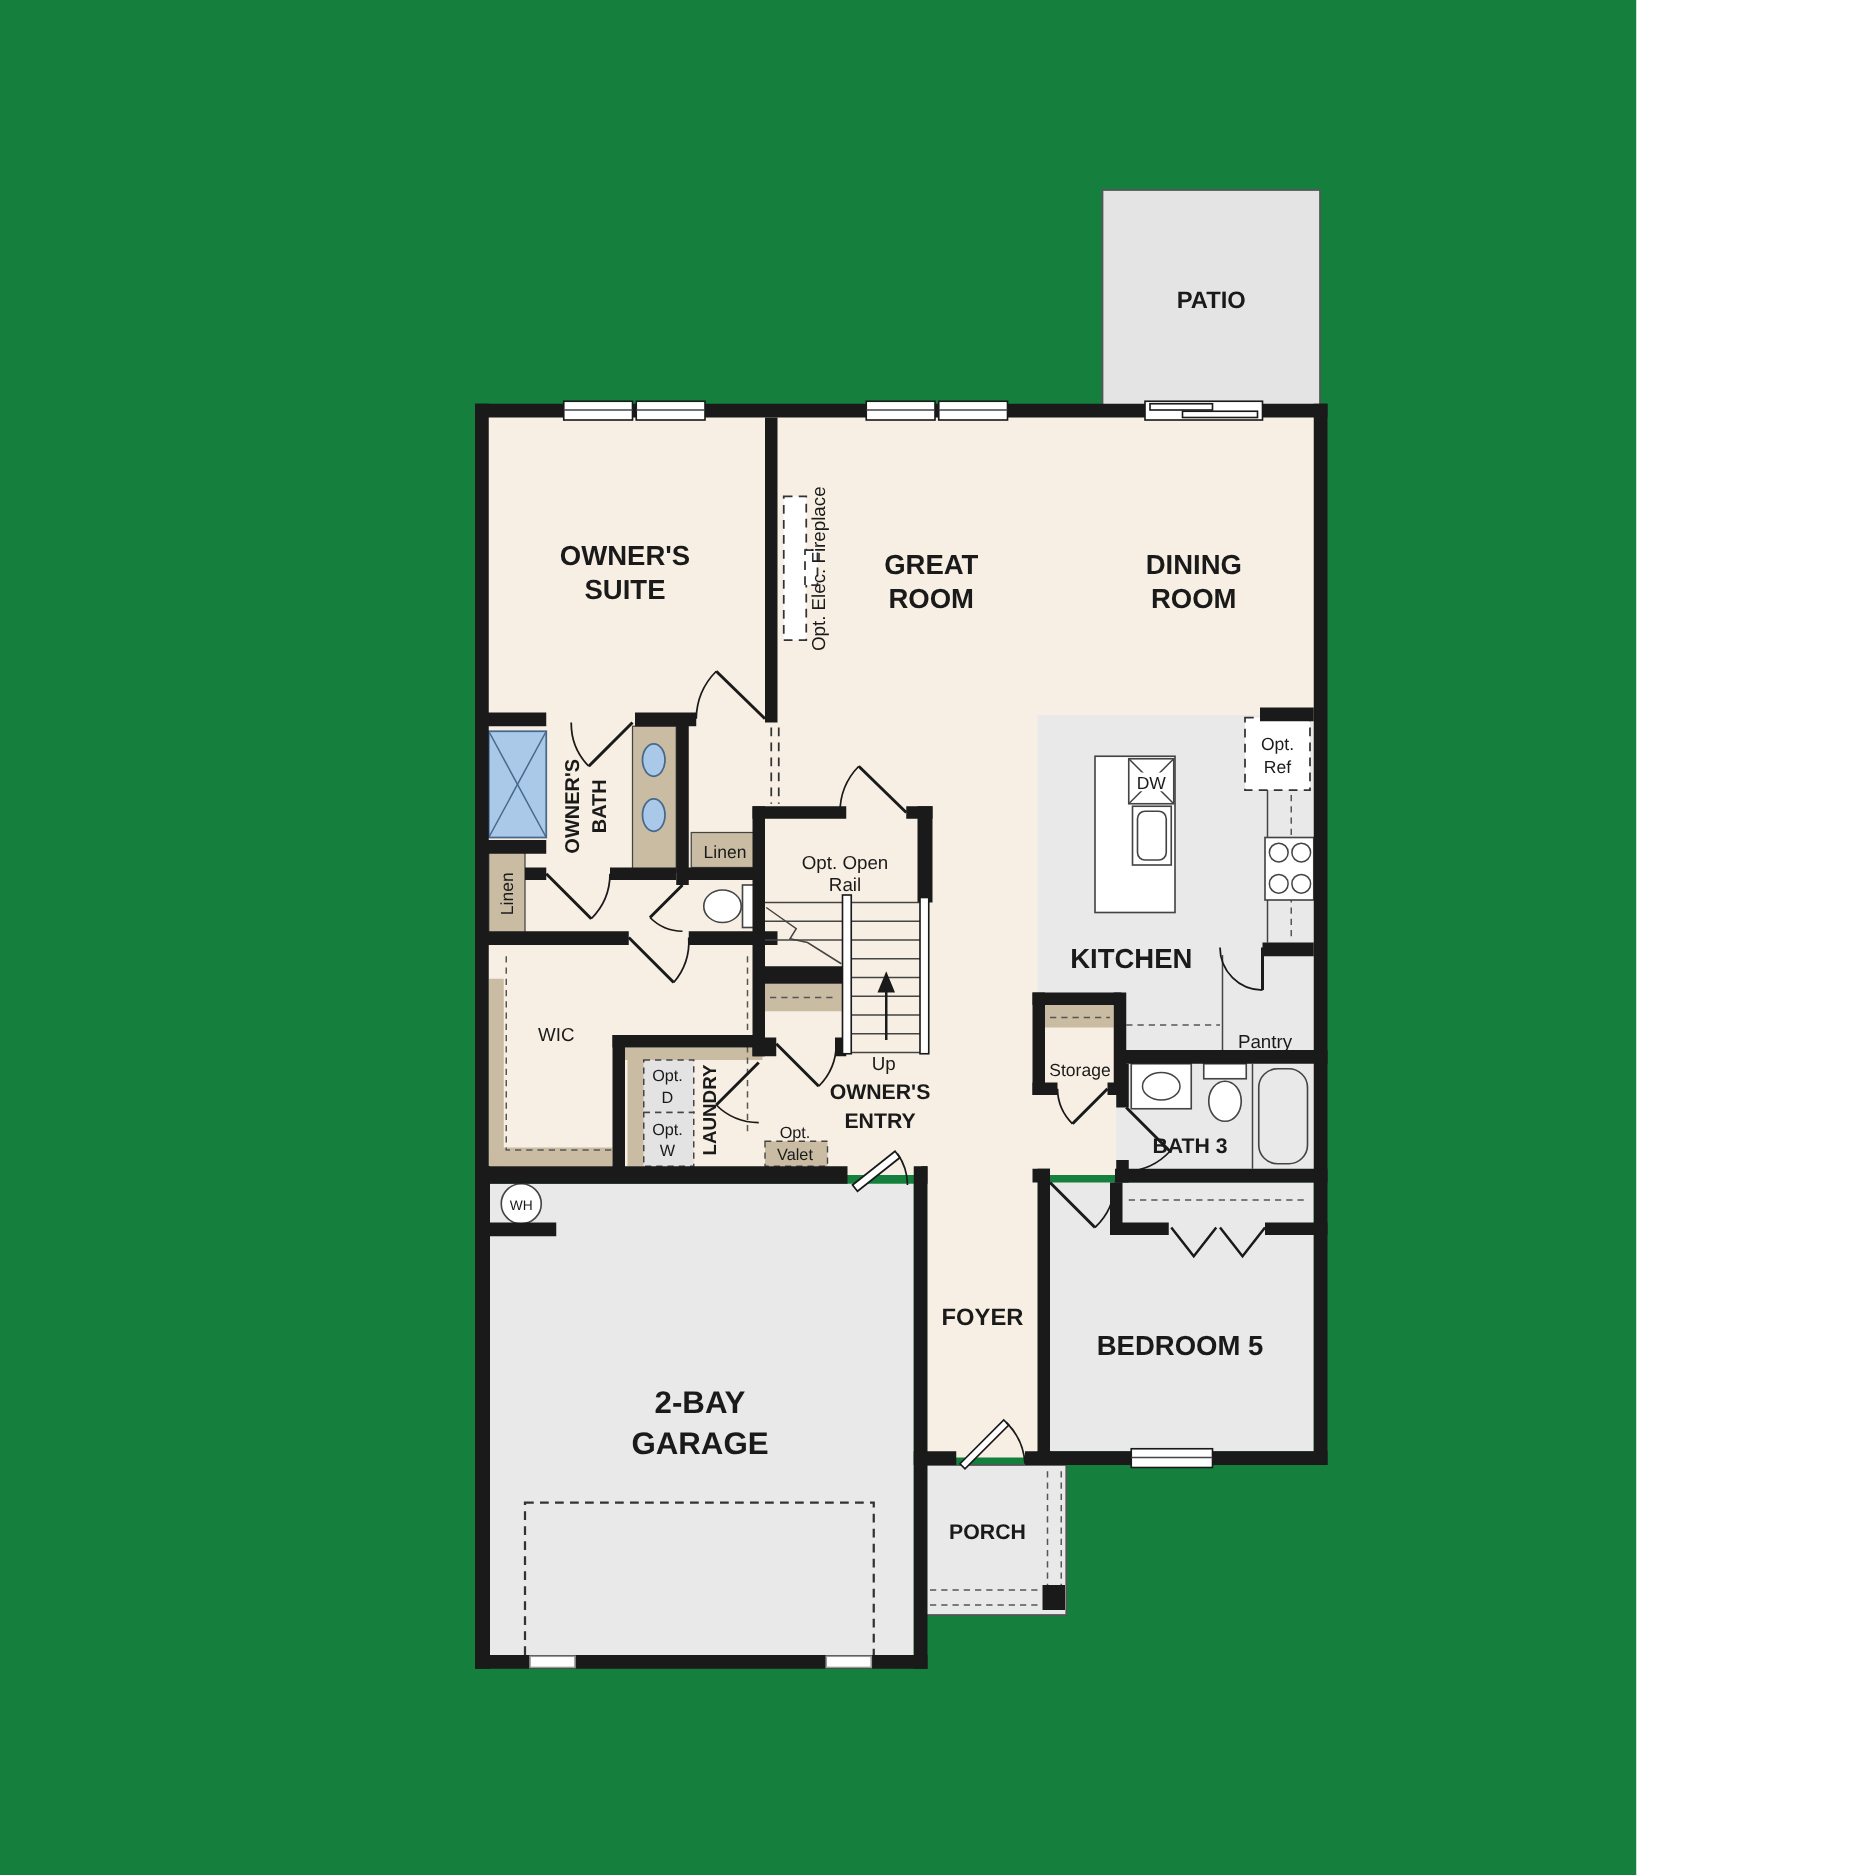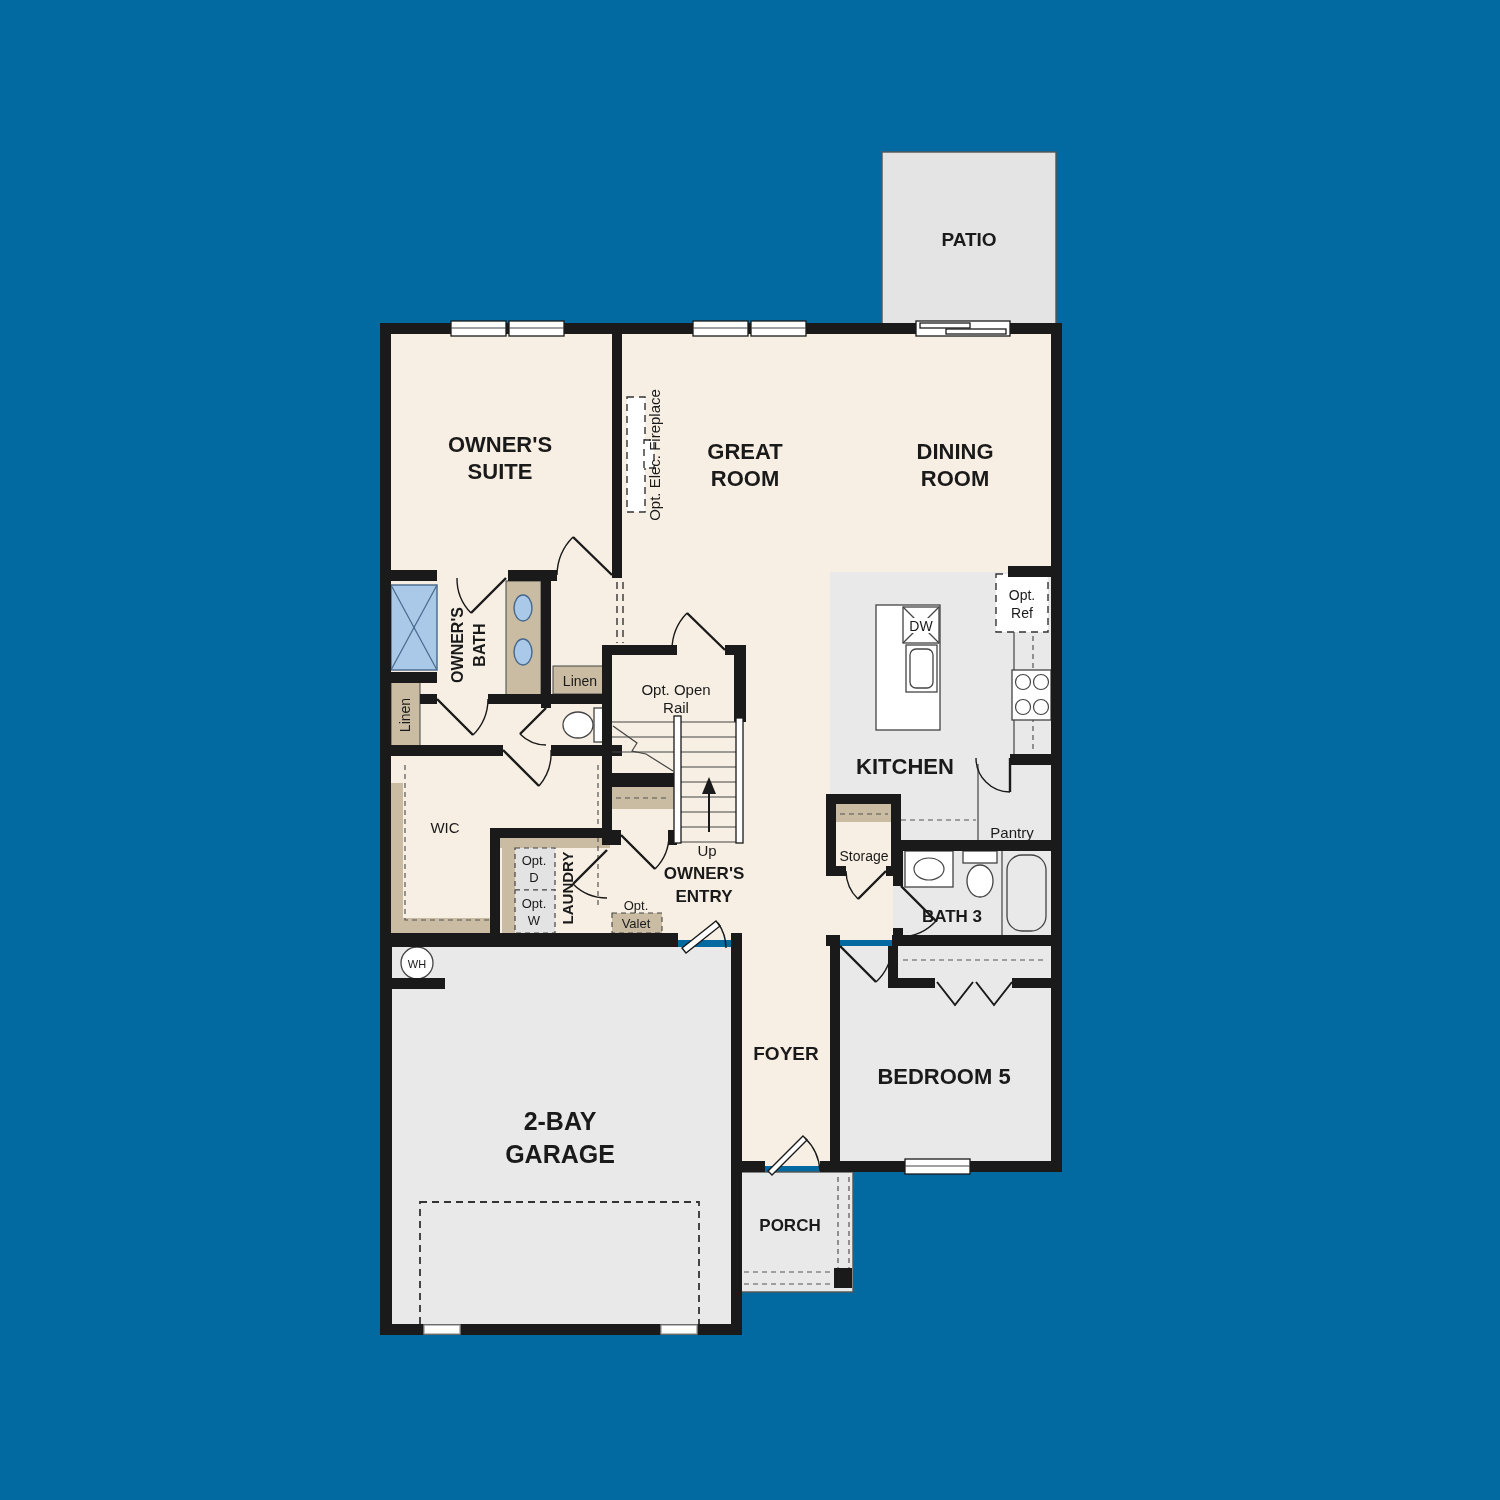--- a/index.html
+++ b/index.html
@@ -1,16 +1,16 @@
 <!DOCTYPE html>
 <html><head>
 <meta charset="utf-8">
 <style>
   html,body{margin:0;padding:0;background:#ffffff;}
-  .canvas{position:relative;width:1500px;height:1500px;background:#0369a1;overflow:hidden;}
+  .canvas{position:relative;width:1309px;height:1500px;background:#15803d;overflow:hidden;}
   svg{display:block;}
   .wall{fill:#1a1a1a;}
   .floor-live{fill:#f7efe3;}
   .floor-util{fill:#e9e9e9;}
   .floor-patio{fill:#e4e4e4;stroke:#555;stroke-width:1.4;}
   .tan{fill:#c9bca3;}
   .tanb{fill:#c9bca3;stroke:#444;stroke-width:1;}
   .fix{fill:#ffffff;stroke:#444;stroke-width:1.3;}
   .fixg{fill:#e9e9e9;stroke:#444;stroke-width:1.3;}
   .blue{fill:#aac9e9;stroke:#46688c;stroke-width:1.4;}

